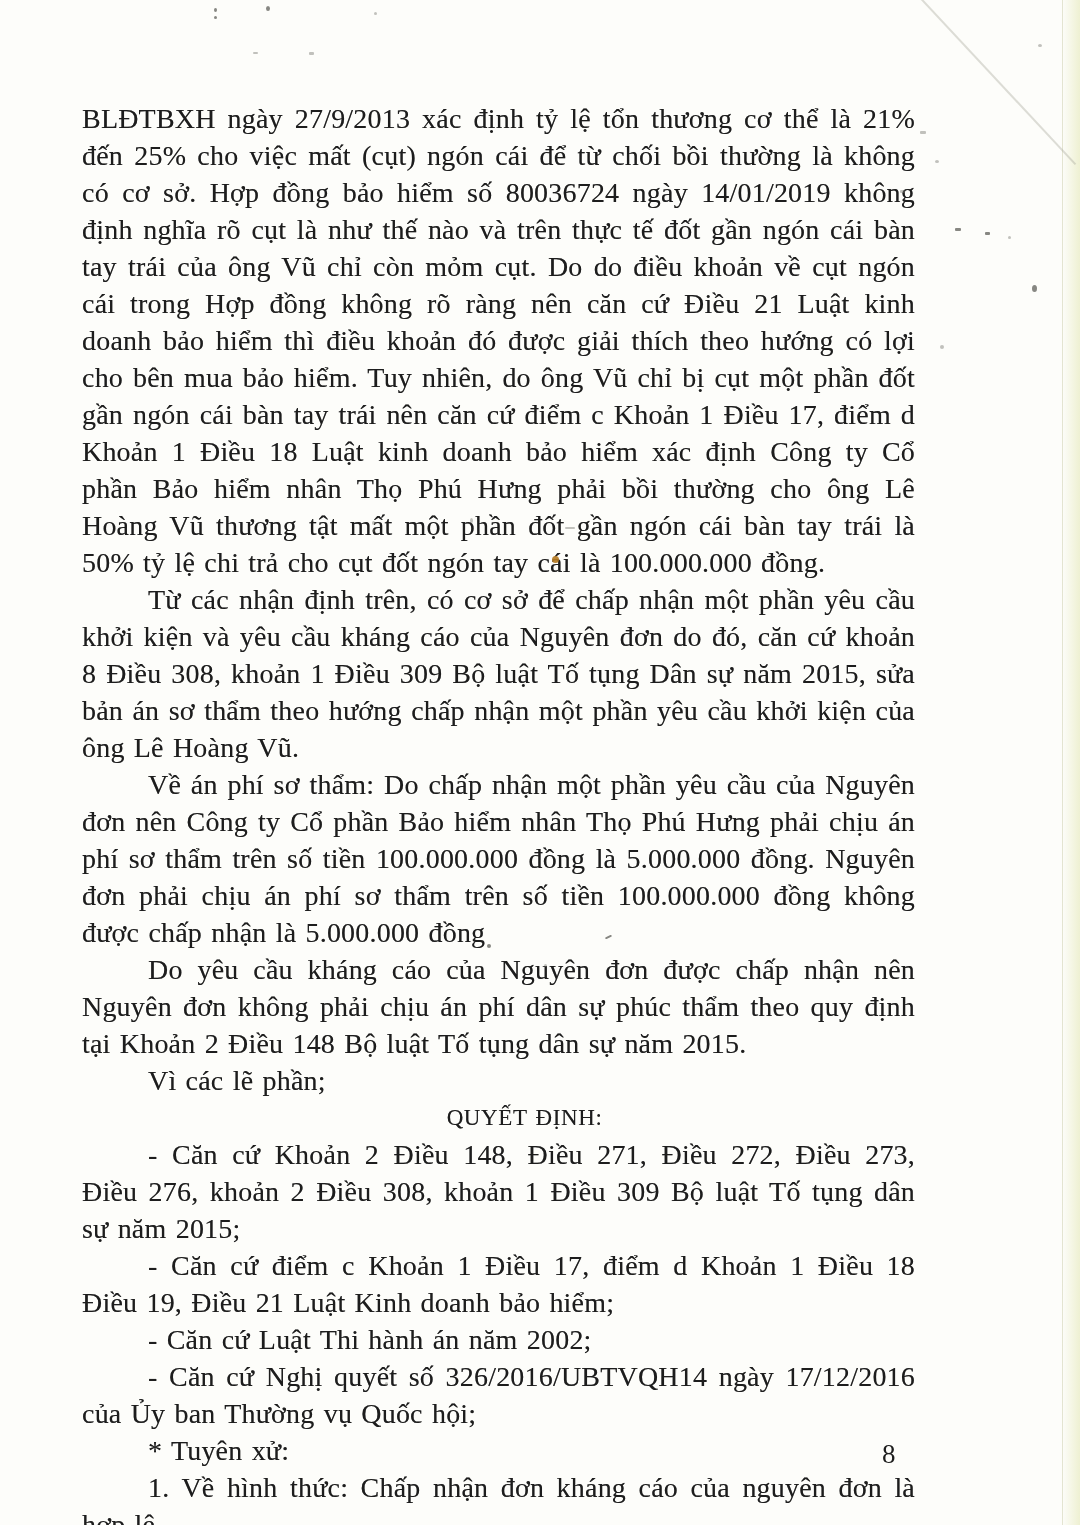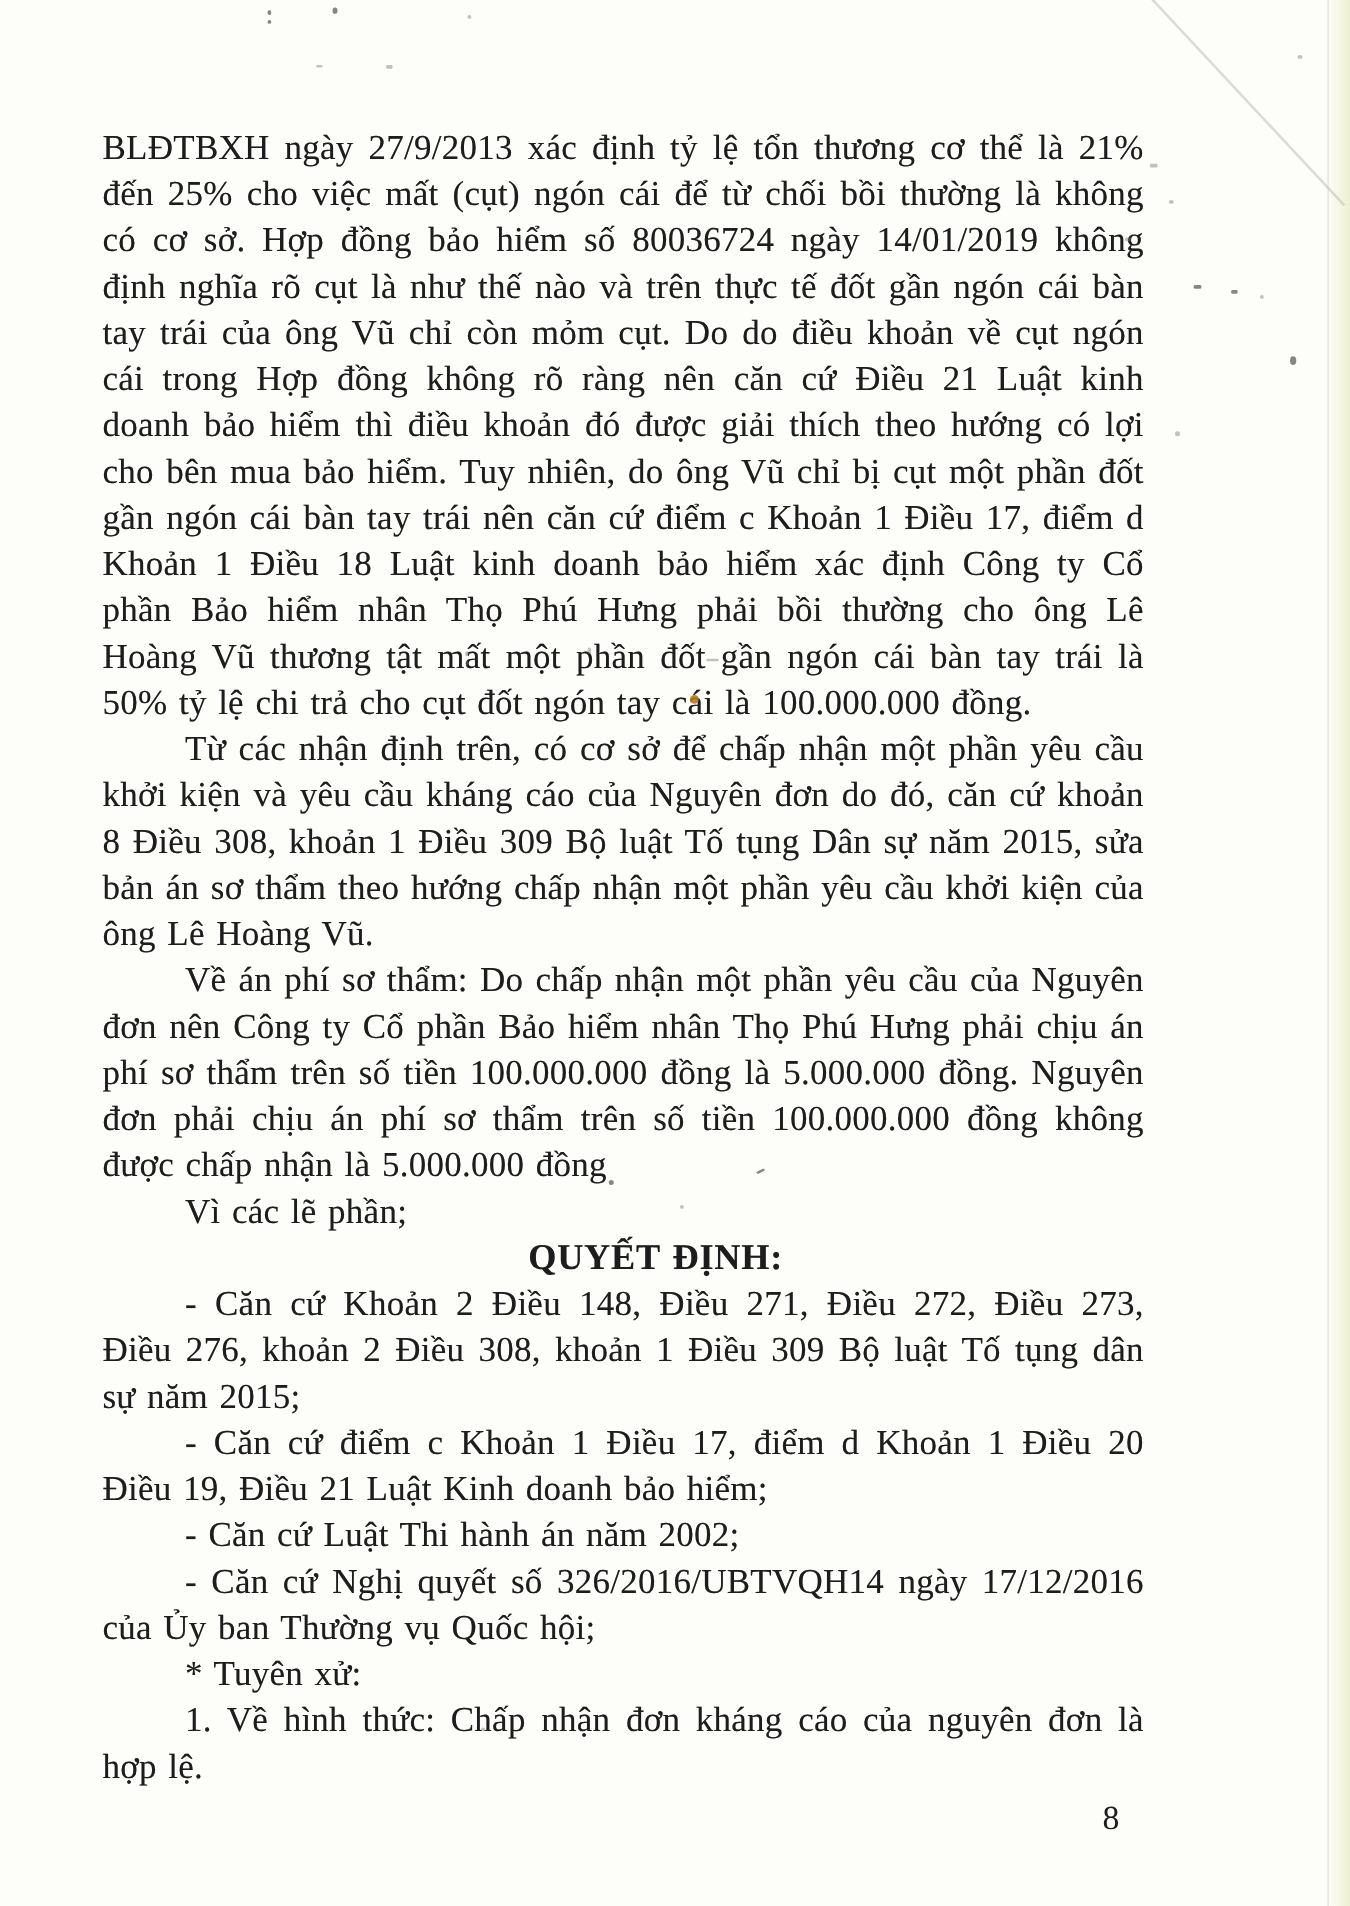--- a/index.html
+++ b/index.html
@@ -58,23 +58,23 @@
     text-shadow: 0 0 0.4px rgba(20,20,20,0.45);
   }
   .content p {
     margin: 0;
   }
   .indent {
     text-indent: 66px;
   }
   .decision-heading {
     margin: 0;
-    font-size: 29px;
+    font-size: 23px;
     line-height: 37px;
-    font-weight: bold;
+    font-weight: normal;
     text-align: center;
     transform: translateX(26px);
     letter-spacing: 0.6px;
     text-indent: 0;
   }
   .page-number {
     position: absolute;
     left: 882px;
     top: 1438px;
     font-size: 27px;
@@ -97,24 +97,25 @@
 <div class="page">
 
   <div class="edge-line"></div>
   <div class="edge-strip"></div>
   <div class="crease"></div>
 
   <main class="content">
     <p>BLĐTBXH ngày 27/9/2013 xác định tỷ lệ tổn thương cơ thể là 21% đến 25% cho việc mất (cụt) ngón cái để từ chối bồi thường là không có cơ sở. Hợp đồng bảo hiểm số 80036724 ngày 14/01/2019 không định nghĩa rõ cụt là như thế nào và trên thực tế đốt gần ngón cái bàn tay trái của ông Vũ chỉ còn mỏm cụt. Do do điều khoản về cụt ngón cái trong Hợp đồng không rõ ràng nên căn cứ Điều 21 Luật kinh doanh bảo hiểm thì điều khoản đó được giải thích theo hướng có lợi cho bên mua bảo hiểm. Tuy nhiên, do ông Vũ chỉ bị cụt một phần đốt gần ngón cái bàn tay trái nên căn cứ điểm c Khoản 1 Điều 17, điểm d Khoản 1 Điều 18 Luật kinh doanh bảo hiểm xác định Công ty Cổ phần Bảo hiểm nhân Thọ Phú Hưng phải bồi thường cho ông Lê Hoàng Vũ thương tật mất một phần đốt gần ngón cái bàn tay trái là 50% tỷ lệ chi trả cho cụt đốt ngón tay cái là 100.000.000 đồng.</p>
     <p class="indent">Từ các nhận định trên, có cơ sở để chấp nhận một phần yêu cầu khởi kiện và yêu cầu kháng cáo của Nguyên đơn do đó, căn cứ khoản 8 Điều 308, khoản 1 Điều 309 Bộ luật Tố tụng Dân sự năm 2015, sửa bản án sơ thẩm theo hướng chấp nhận một phần yêu cầu khởi kiện của ông Lê Hoàng Vũ.</p>
     <p class="indent">Về án phí sơ thẩm: Do chấp nhận một phần yêu cầu của Nguyên đơn nên Công ty Cổ phần Bảo hiểm nhân Thọ Phú Hưng phải chịu án phí sơ thẩm trên số tiền 100.000.000 đồng là 5.000.000 đồng. Nguyên đơn phải chịu án phí sơ thẩm trên số tiền 100.000.000 đồng không được chấp nhận là 5.000.000 đồng</p>
+    <p class="indent">Do yêu cầu kháng cáo của Nguyên đơn được chấp nhận nên Nguyên đơn không phải chịu án phí dân sự phúc thẩm theo quy định tại Khoản 2 Điều 148 Bộ luật Tố tụng dân sự năm 2015.</p>
     <p class="indent">Vì các lẽ phần;</p>
     <h2 class="decision-heading">QUYẾT ĐỊNH:</h2>
     <p class="indent">- Căn cứ Khoản 2 Điều 148, Điều 271, Điều 272, Điều 273, Điều 276, khoản 2 Điều 308, khoản 1 Điều 309 Bộ luật Tố tụng dân sự năm 2015;</p>
-    <p class="indent">- Căn cứ điểm c Khoản 1 Điều 17, điểm d Khoản 1 Điều 20 Điều 19, Điều 21 Luật Kinh doanh bảo hiểm;</p>
+    <p class="indent">- Căn cứ điểm c Khoản 1 Điều 17, điểm d Khoản 1 Điều 18 Điều 19, Điều 21 Luật Kinh doanh bảo hiểm;</p>
     <p class="indent">- Căn cứ Luật Thi hành án năm 2002;</p>
     <p class="indent">- Căn cứ Nghị quyết số 326/2016/UBTVQH14 ngày 17/12/2016 của Ủy ban Thường vụ Quốc hội;</p>
     <p class="indent">* Tuyên xử:</p>
     <p class="indent">1. Về hình thức: Chấp nhận đơn kháng cáo của nguyên đơn là hợp lệ.</p>
 
   </main>
 
   <div class="page-number">8</div>
 
   <div class="speck" style="left:214px;top:8px;width:3px;height:4px;"></div>

